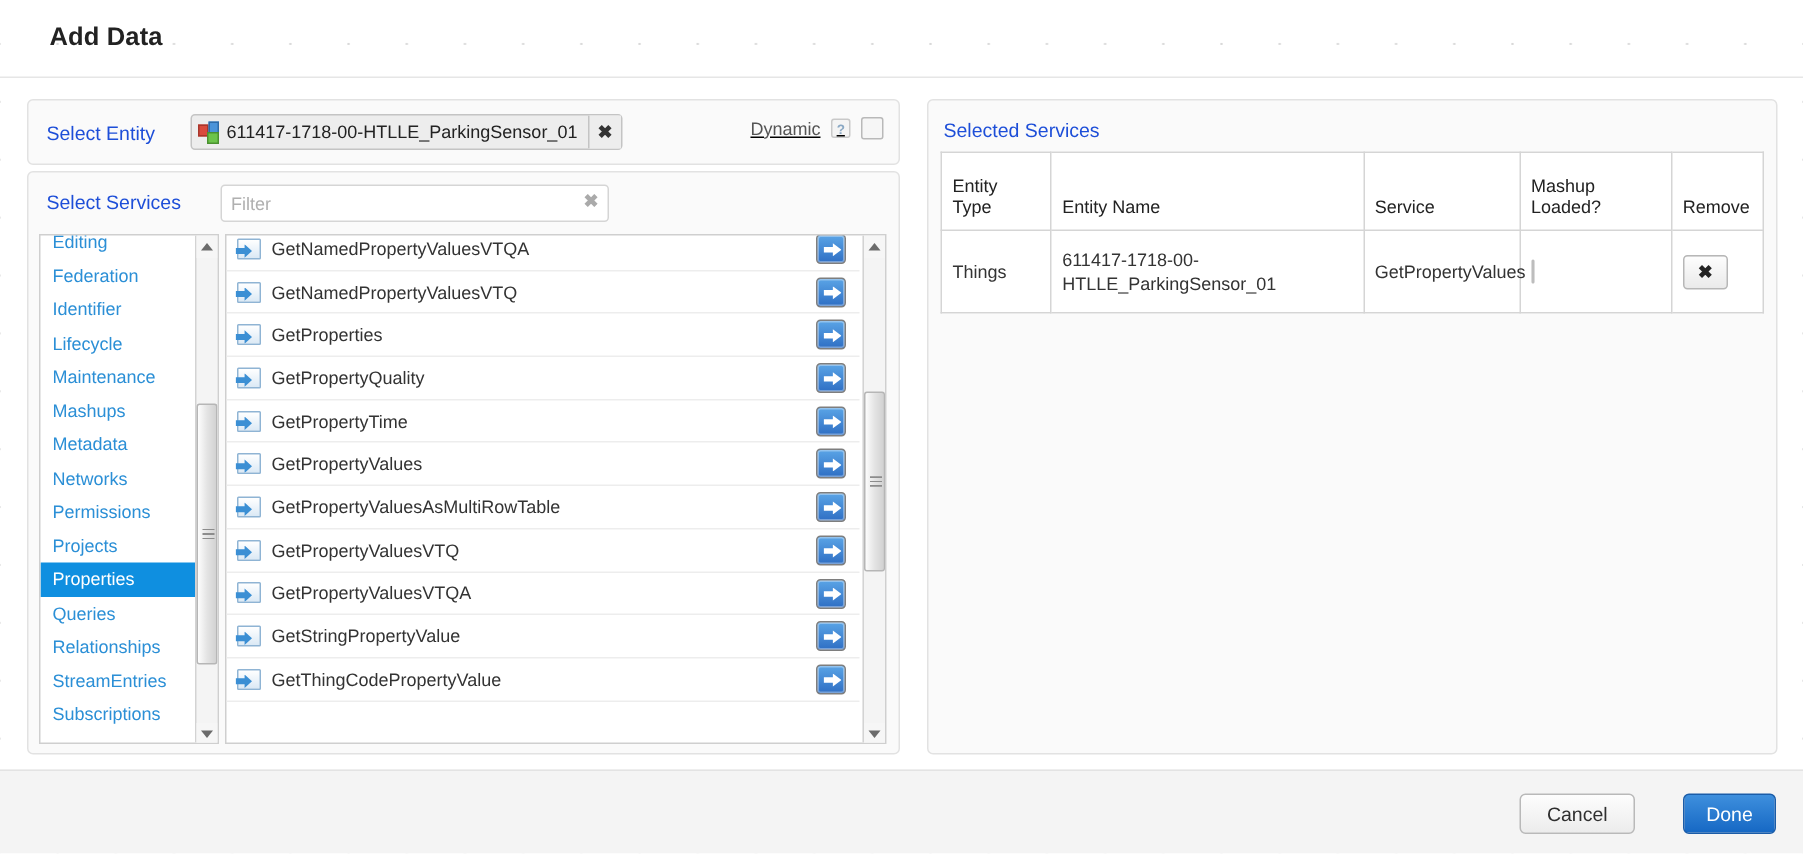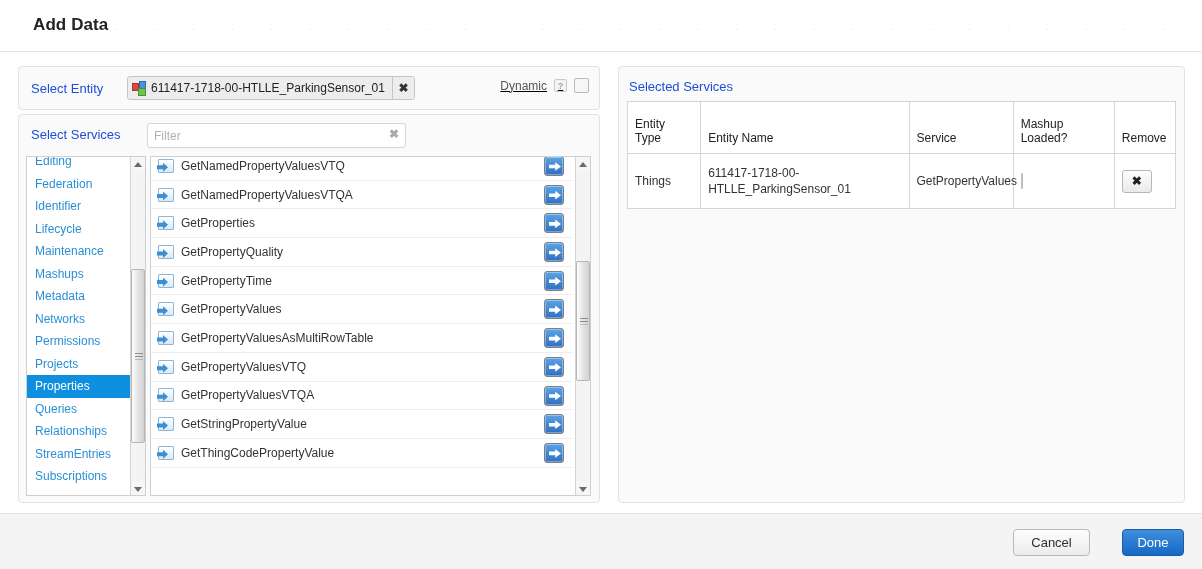--- a/index.html
+++ b/index.html
@@ -377,26 +377,26 @@
         <div class="arrow dn">
             <span class="tri dn"></span>
           </div>
       </div>
     </div>
 
     <div class="svc-list">
       <div class="svc-inner" id="svc-inner">
           <div class="svc-row">
             <span class="svc-icon"></span>
+            <span class="svc-name">GetNamedPropertyValuesVTQA</span>
+            <span class="svc-add"></span>
+          </div>
+          <div class="svc-row">
+            <span class="svc-icon"></span>
             <span class="svc-name">GetNamedPropertyValuesVTQ</span>
-            <span class="svc-add"></span>
-          </div>
-          <div class="svc-row">
-            <span class="svc-icon"></span>
-            <span class="svc-name">GetNamedPropertyValuesVTQA</span>
             <span class="svc-add"></span>
           </div>
           <div class="svc-row">
             <span class="svc-icon"></span>
             <span class="svc-name">GetProperties</span>
             <span class="svc-add"></span>
           </div>
           <div class="svc-row">
             <span class="svc-icon"></span>
             <span class="svc-name">GetPropertyQuality</span>

